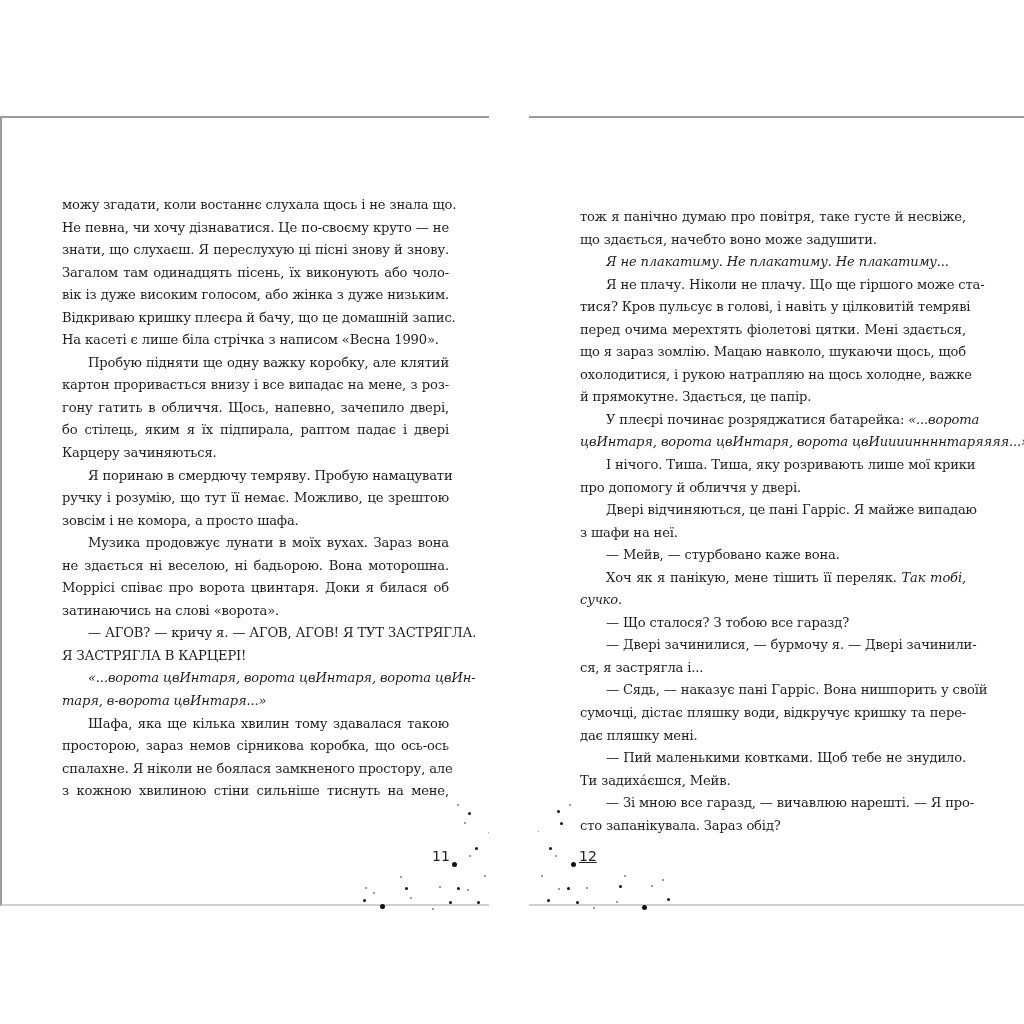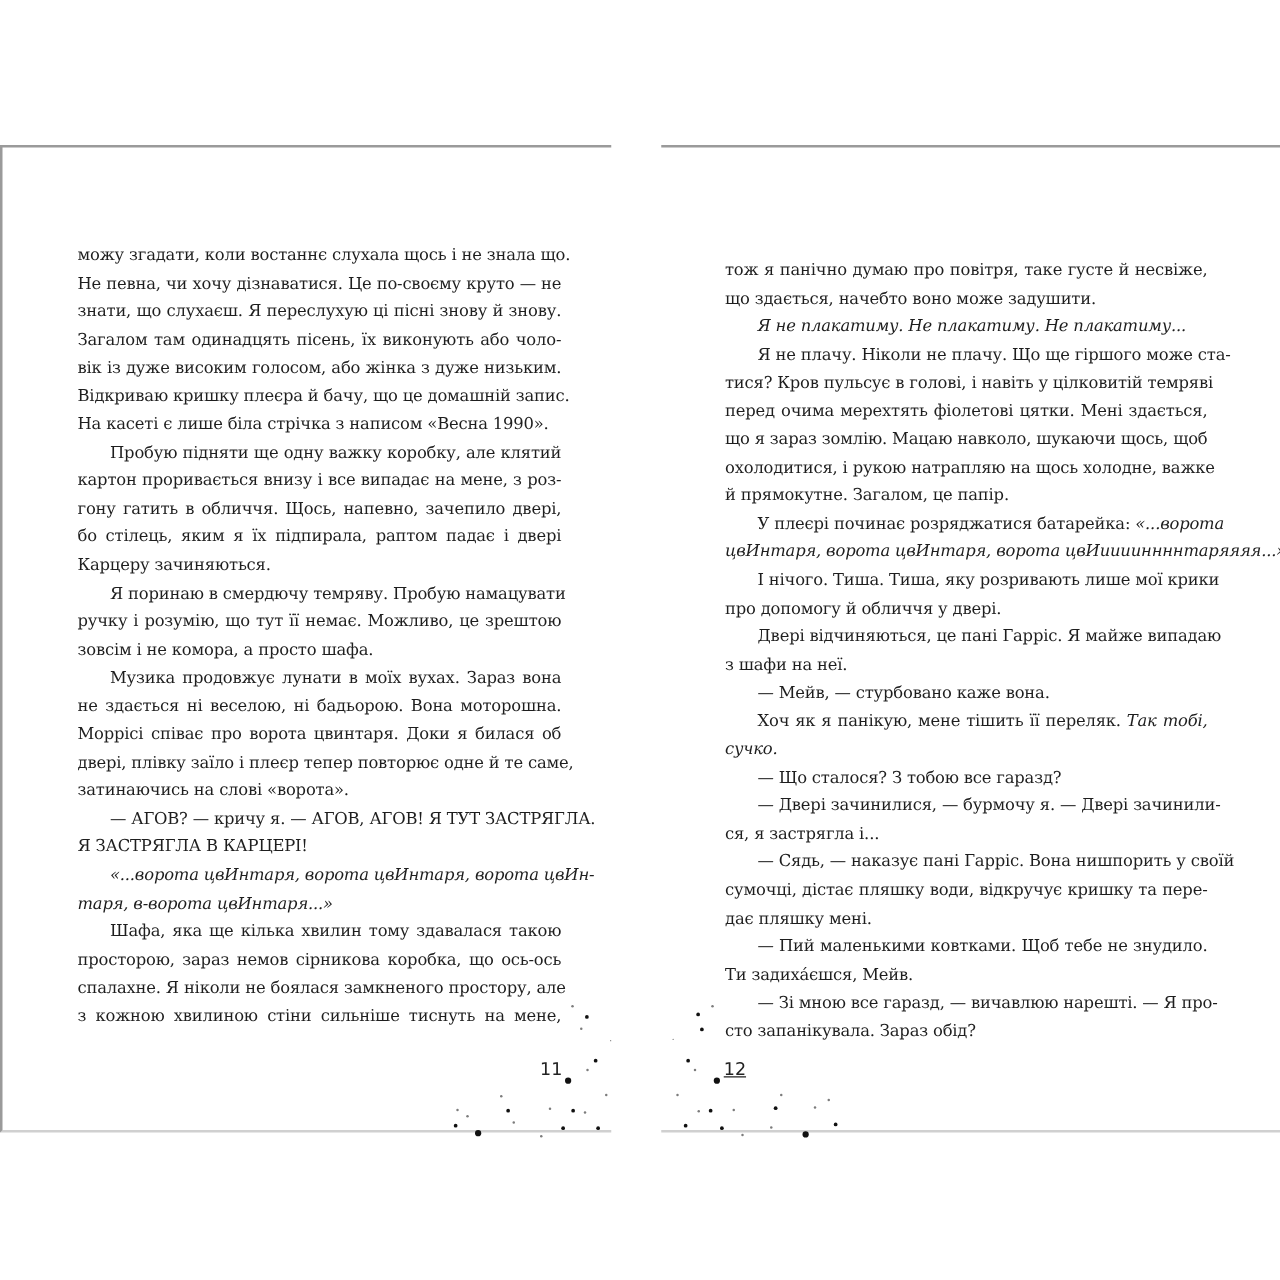--- a/index.html
+++ b/index.html
@@ -38,21 +38,20 @@
       <div class="line"><span>картон проривається внизу і все випадає на мене, з роз-</span></div>
       <div class="line"><span>гону гатить в обличчя. Щось, напевно, зачепило двері,</span></div>
       <div class="line"><span>бо стілець, яким я їх підпирала, раптом падає і двері</span></div>
       <div class="line last"><span>Карцеру зачиняються.</span></div>
       <div class="line indent"><span>Я поринаю в смердючу темряву. Пробую намацувати</span></div>
       <div class="line"><span>ручку і розумію, що тут її немає. Можливо, це зрештою</span></div>
       <div class="line last"><span>зовсім і не комора, а просто шафа.</span></div>
       <div class="line indent"><span>Музика продовжує лунати в моїх вухах. Зараз вона</span></div>
       <div class="line"><span>не здається ні веселою, ні бадьорою. Вона моторошна.</span></div>
       <div class="line"><span>Моррісі співає про ворота цвинтаря. Доки я билася об</span></div>
-      <div class="line"><span>двері, плівку заїло і плеєр тепер повторює одне й те саме,</span></div>
       <div class="line last"><span>затинаючись на слові «ворота».</span></div>
       <div class="line indent"><span>— АГОВ? — кричу я. — АГОВ, АГОВ! Я ТУТ ЗАСТРЯГЛА.</span></div>
       <div class="line last"><span>Я ЗАСТРЯГЛА В КАРЦЕРІ!</span></div>
       <div class="line indent"><span class="it">«...ворота цвИнтаря, ворота цвИнтаря, ворота цвИн-</span></div>
       <div class="line last"><span class="it">таря, в-ворота цвИнтаря...»</span></div>
       <div class="line indent"><span>Шафа, яка ще кілька хвилин тому здавалася такою</span></div>
       <div class="line"><span>просторою, зараз немов сірникова коробка, що ось-ось</span></div>
       <div class="line"><span>спалахне. Я ніколи не боялася замкненого простору, але</span></div>
       <div class="line"><span>з кожною хвилиною стіни сильніше тиснуть на мене,</span></div>
     </div>
@@ -62,21 +61,21 @@
 <div class="page page-right">
   <div class="text" id="right-text">
       <div class="line"><span>тож я панічно думаю про повітря, таке густе й несвіже,</span></div>
       <div class="line last"><span>що здається, начебто воно може задушити.</span></div>
       <div class="line indent last"><span class="it">Я не плакатиму. Не плакатиму. Не плакатиму...</span></div>
       <div class="line indent"><span>Я не плачу. Ніколи не плачу. Що ще гіршого може ста-</span></div>
       <div class="line"><span>тися? Кров пульсує в голові, і навіть у цілковитій темряві</span></div>
       <div class="line"><span>перед очима мерехтять фіолетові цятки. Мені здається,</span></div>
       <div class="line"><span>що я зараз зомлію. Мацаю навколо, шукаючи щось, щоб</span></div>
       <div class="line"><span>охолодитися, і рукою натрапляю на щось холодне, важке</span></div>
-      <div class="line last"><span>й прямокутне. Загалом, це папір.</span></div>
+      <div class="line last"><span>й прямокутне. Здається, це папір.</span></div>
       <div class="line indent"><span>У плеєрі починає розряджатися батарейка: </span><span class="it">«...ворота</span></div>
       <div class="line"><span class="it">цвИнтаря, ворота цвИнтаря, ворота цвИииииннннтаряяяя...».</span></div>
       <div class="line indent"><span>І нічого. Тиша. Тиша, яку розривають лише мої крики</span></div>
       <div class="line last"><span>про допомогу й обличчя у двері.</span></div>
       <div class="line indent"><span>Двері відчиняються, це пані Гарріс. Я майже випадаю</span></div>
       <div class="line last"><span>з шафи на неї.</span></div>
       <div class="line indent last"><span>— Мейв, — стурбовано каже вона.</span></div>
       <div class="line indent"><span>Хоч як я панікую, мене тішить її переляк. </span><span class="it">Так тобі,</span></div>
       <div class="line last"><span class="it">сучко.</span></div>
       <div class="line indent last"><span>— Що сталося? З тобою все гаразд?</span></div>

